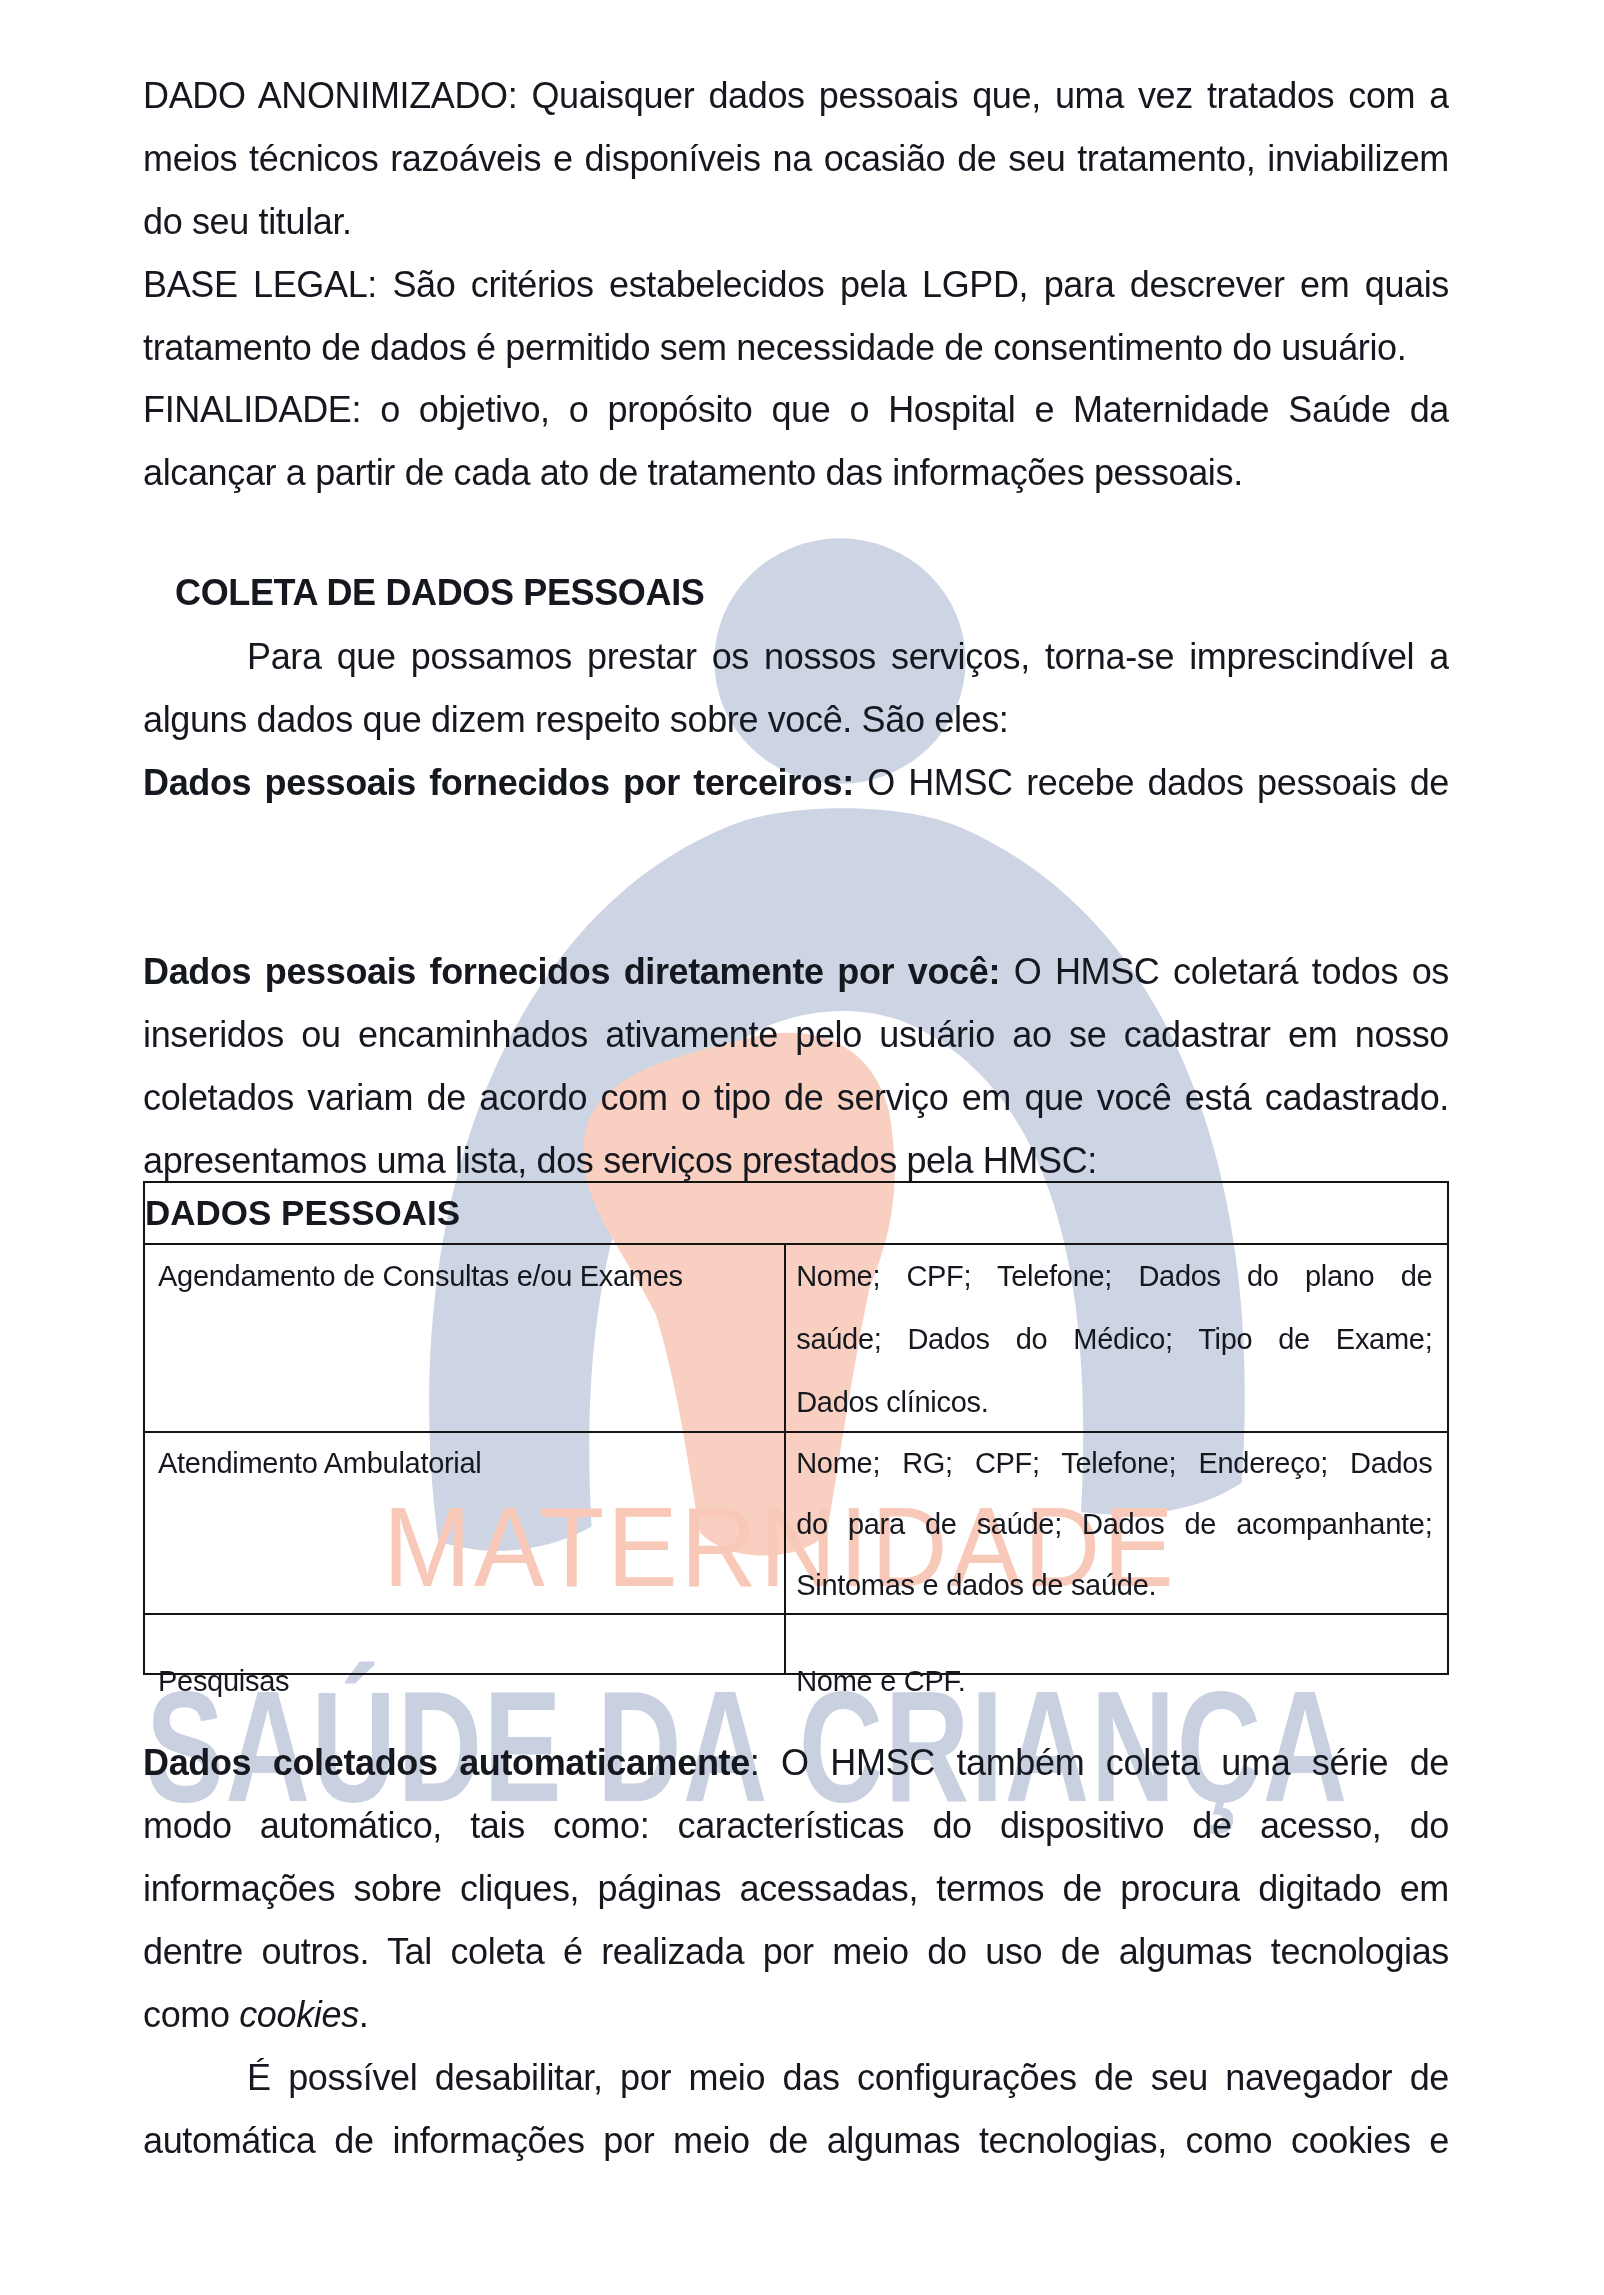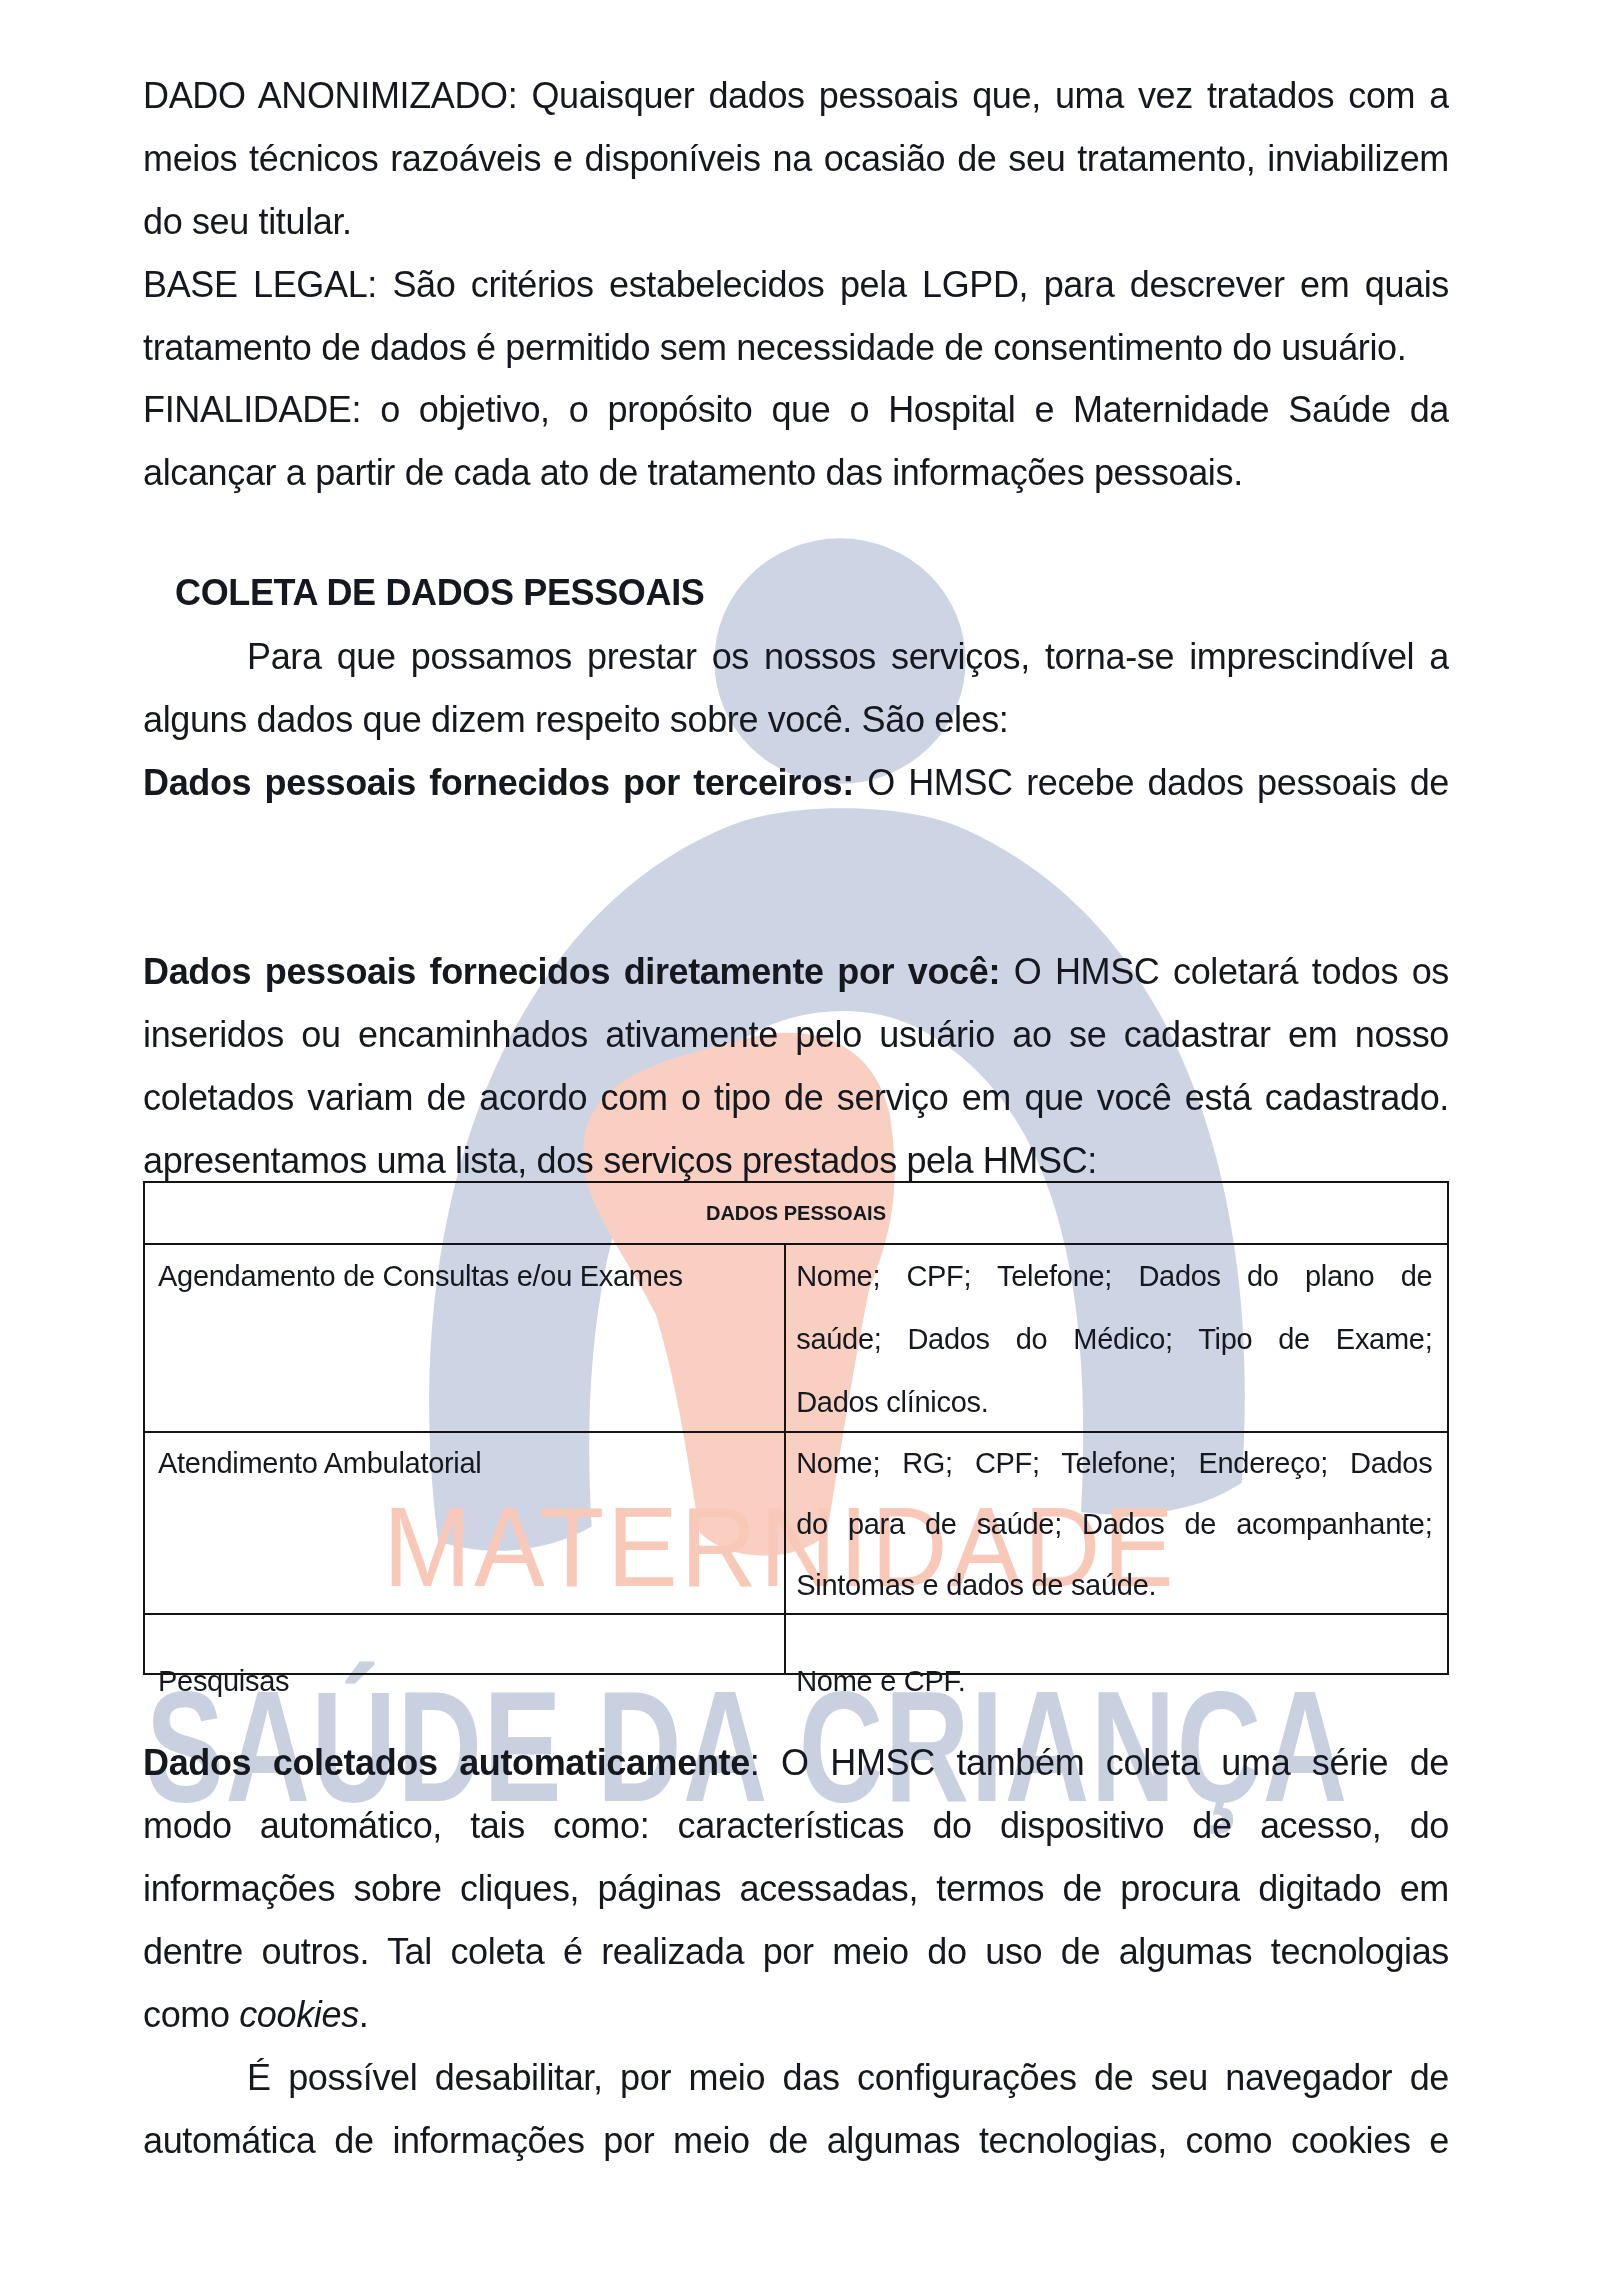--- a/index.html
+++ b/index.html
@@ -38,21 +38,21 @@
   .b{font-weight:700;}
   .i{font-style:italic;}
   .heading{font-weight:700;margin-left:32px;}
   
   .tbl{
     position:absolute;left:143px;top:1181px;width:1306px;z-index:1;
     border:2.9px solid #141414;box-sizing:border-box;
   }
   .tbl-header{
     height:60px;line-height:60px;border-bottom:2.9px solid #141414;
-    text-align:center;font-weight:700;font-size:20px;overflow:hidden;
+    font-weight:700;font-size:35px;overflow:hidden;
   }
   .trow{display:flex;border-bottom:2.9px solid #141414;}
   .trow:last-child{border-bottom:none;}
   .tc-service{
     width:641px;box-sizing:border-box;border-right:2.2px solid #141414;
     padding:0 18px 0 13px;
   }
   .tc-data{flex:1;padding:0 14.6px 0 10.2px;}
   .r-tall .cline{height:63px;line-height:63px;}
   .r-mid  .cline{height:61px;line-height:61px;}

